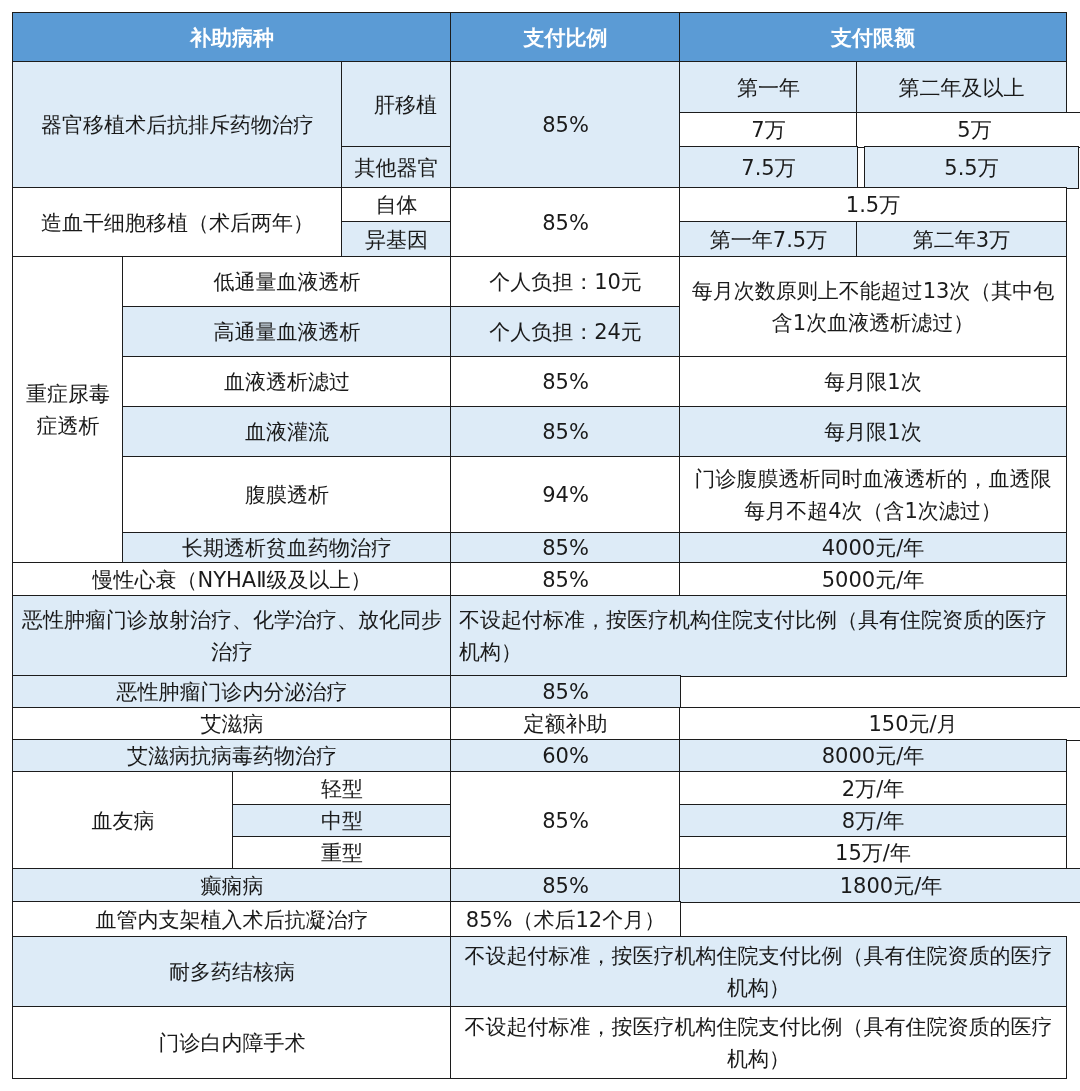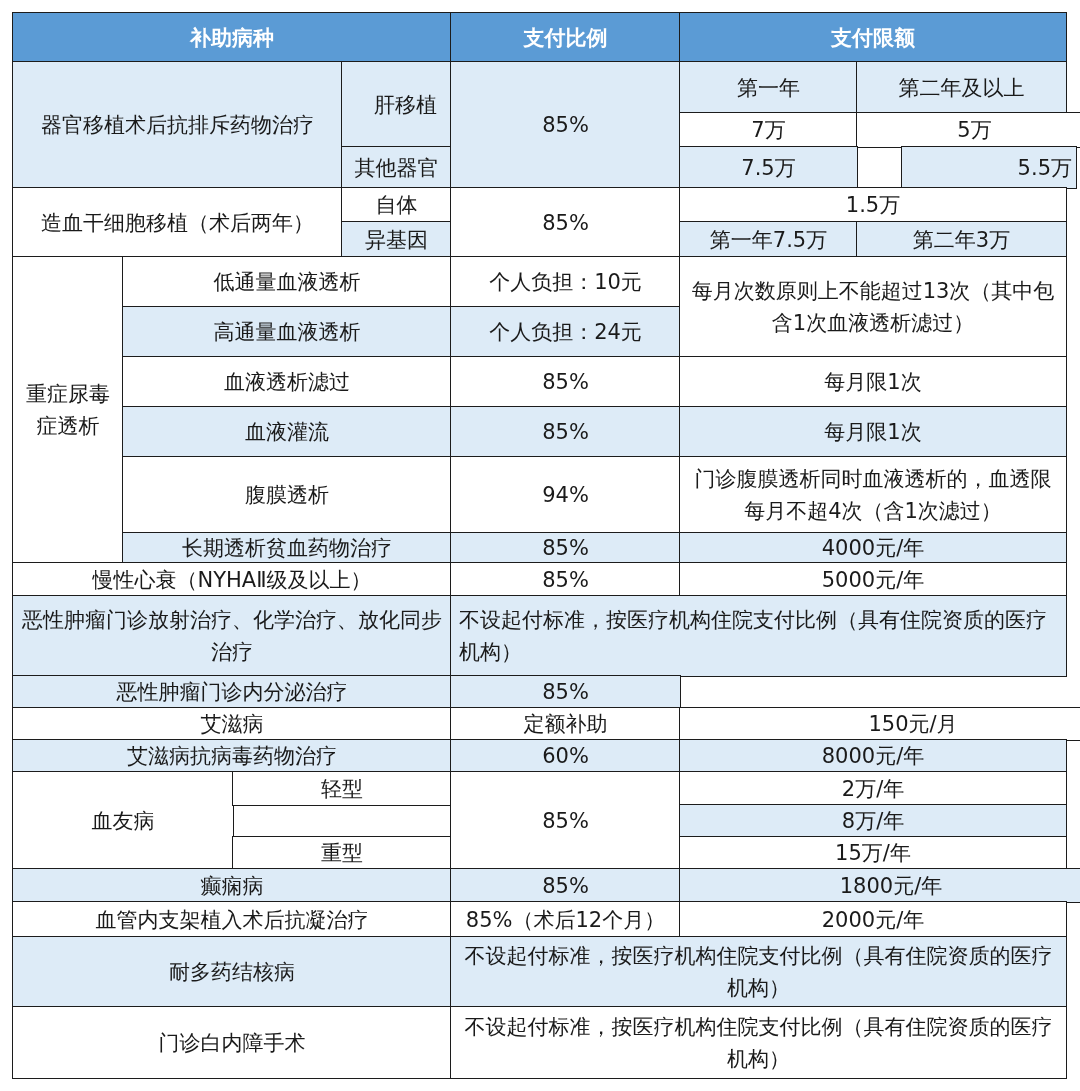--- a/index.html
+++ b/index.html
@@ -49,21 +49,21 @@
     </div>
   <div class="c" style="left:679px;top:112px;width:179px;height:36px;">
       <span>7万</span>
     </div>
   <div class="c" style="left:856px;top:112px;width:237px;height:36px;">
       <span>5万</span>
     </div>
   <div class="c b" style="left:679px;top:146px;width:179px;height:43px;">
       <span>7.5万</span>
     </div>
-  <div class="c b" style="left:901px;top:146px;width:176px;height:43px;justify-content:flex-end;">
+  <div class="c b" style="left:864px;top:146px;width:215px;height:43px;">
       <span>5.5万</span>
     </div>
 
   <div class="c" style="left:12px;top:187px;width:331px;height:71px;">
       <span>造血干细胞移植（术后两年）</span>
     </div>
   <div class="c" style="left:341px;top:187px;width:111px;height:36px;">
       <span>自体</span>
     </div>
   <div class="c b" style="left:341px;top:221px;width:111px;height:37px;">
@@ -185,20 +185,23 @@
   <div class="c b" style="left:679px;top:739px;width:388px;height:34px;">
       <span>8000元/年</span>
     </div>
 
   <div class="c" style="left:12px;top:771px;width:222px;height:99px;">
       <span>血友病</span>
     </div>
   <div class="c" style="left:232px;top:771px;width:220px;height:35px;">
       <span>轻型</span>
     </div>
+  <div class="c b" style="left:232px;top:804px;width:220px;height:34px;">
+      <span>中型</span>
+    </div>
   <div class="c" style="left:232px;top:836px;width:220px;height:34px;">
       <span>重型</span>
     </div>
   <div class="c" style="left:450px;top:771px;width:231px;height:99px;">
       <span>85%</span>
     </div>
   <div class="c" style="left:679px;top:771px;width:388px;height:35px;">
       <span>2万/年</span>
     </div>
   <div class="c b" style="left:679px;top:804px;width:388px;height:34px;">
@@ -217,23 +220,20 @@
   <div class="c b" style="left:679px;top:868px;width:424px;height:35px;">
       <span>1800元/年</span>
     </div>
 
   <div class="c" style="left:12px;top:901px;width:440px;height:37px;">
       <span>血管内支架植入术后抗凝治疗</span>
     </div>
   <div class="c" style="left:450px;top:901px;width:231px;height:37px;">
       <span>85%（术后12个月）</span>
     </div>
-  <div class="c" style="left:679px;top:901px;width:388px;height:37px;">
-      <span>2000元/年</span>
-    </div>
 
   <div class="c b" style="left:12px;top:936px;width:440px;height:72px;font-family:Liberation Serif, serif;">
       <span>耐多药结核病</span>
     </div>
   <div class="c b" style="left:450px;top:936px;width:617px;height:72px;padding:0 8px;">
       <span>不设起付标准，按医疗机构住院支付比例（具有住院资质的医疗机构）</span>
     </div>
 
   <div class="c" style="left:12px;top:1006px;width:440px;height:73px;">
       <span>门诊白内障手术</span>

